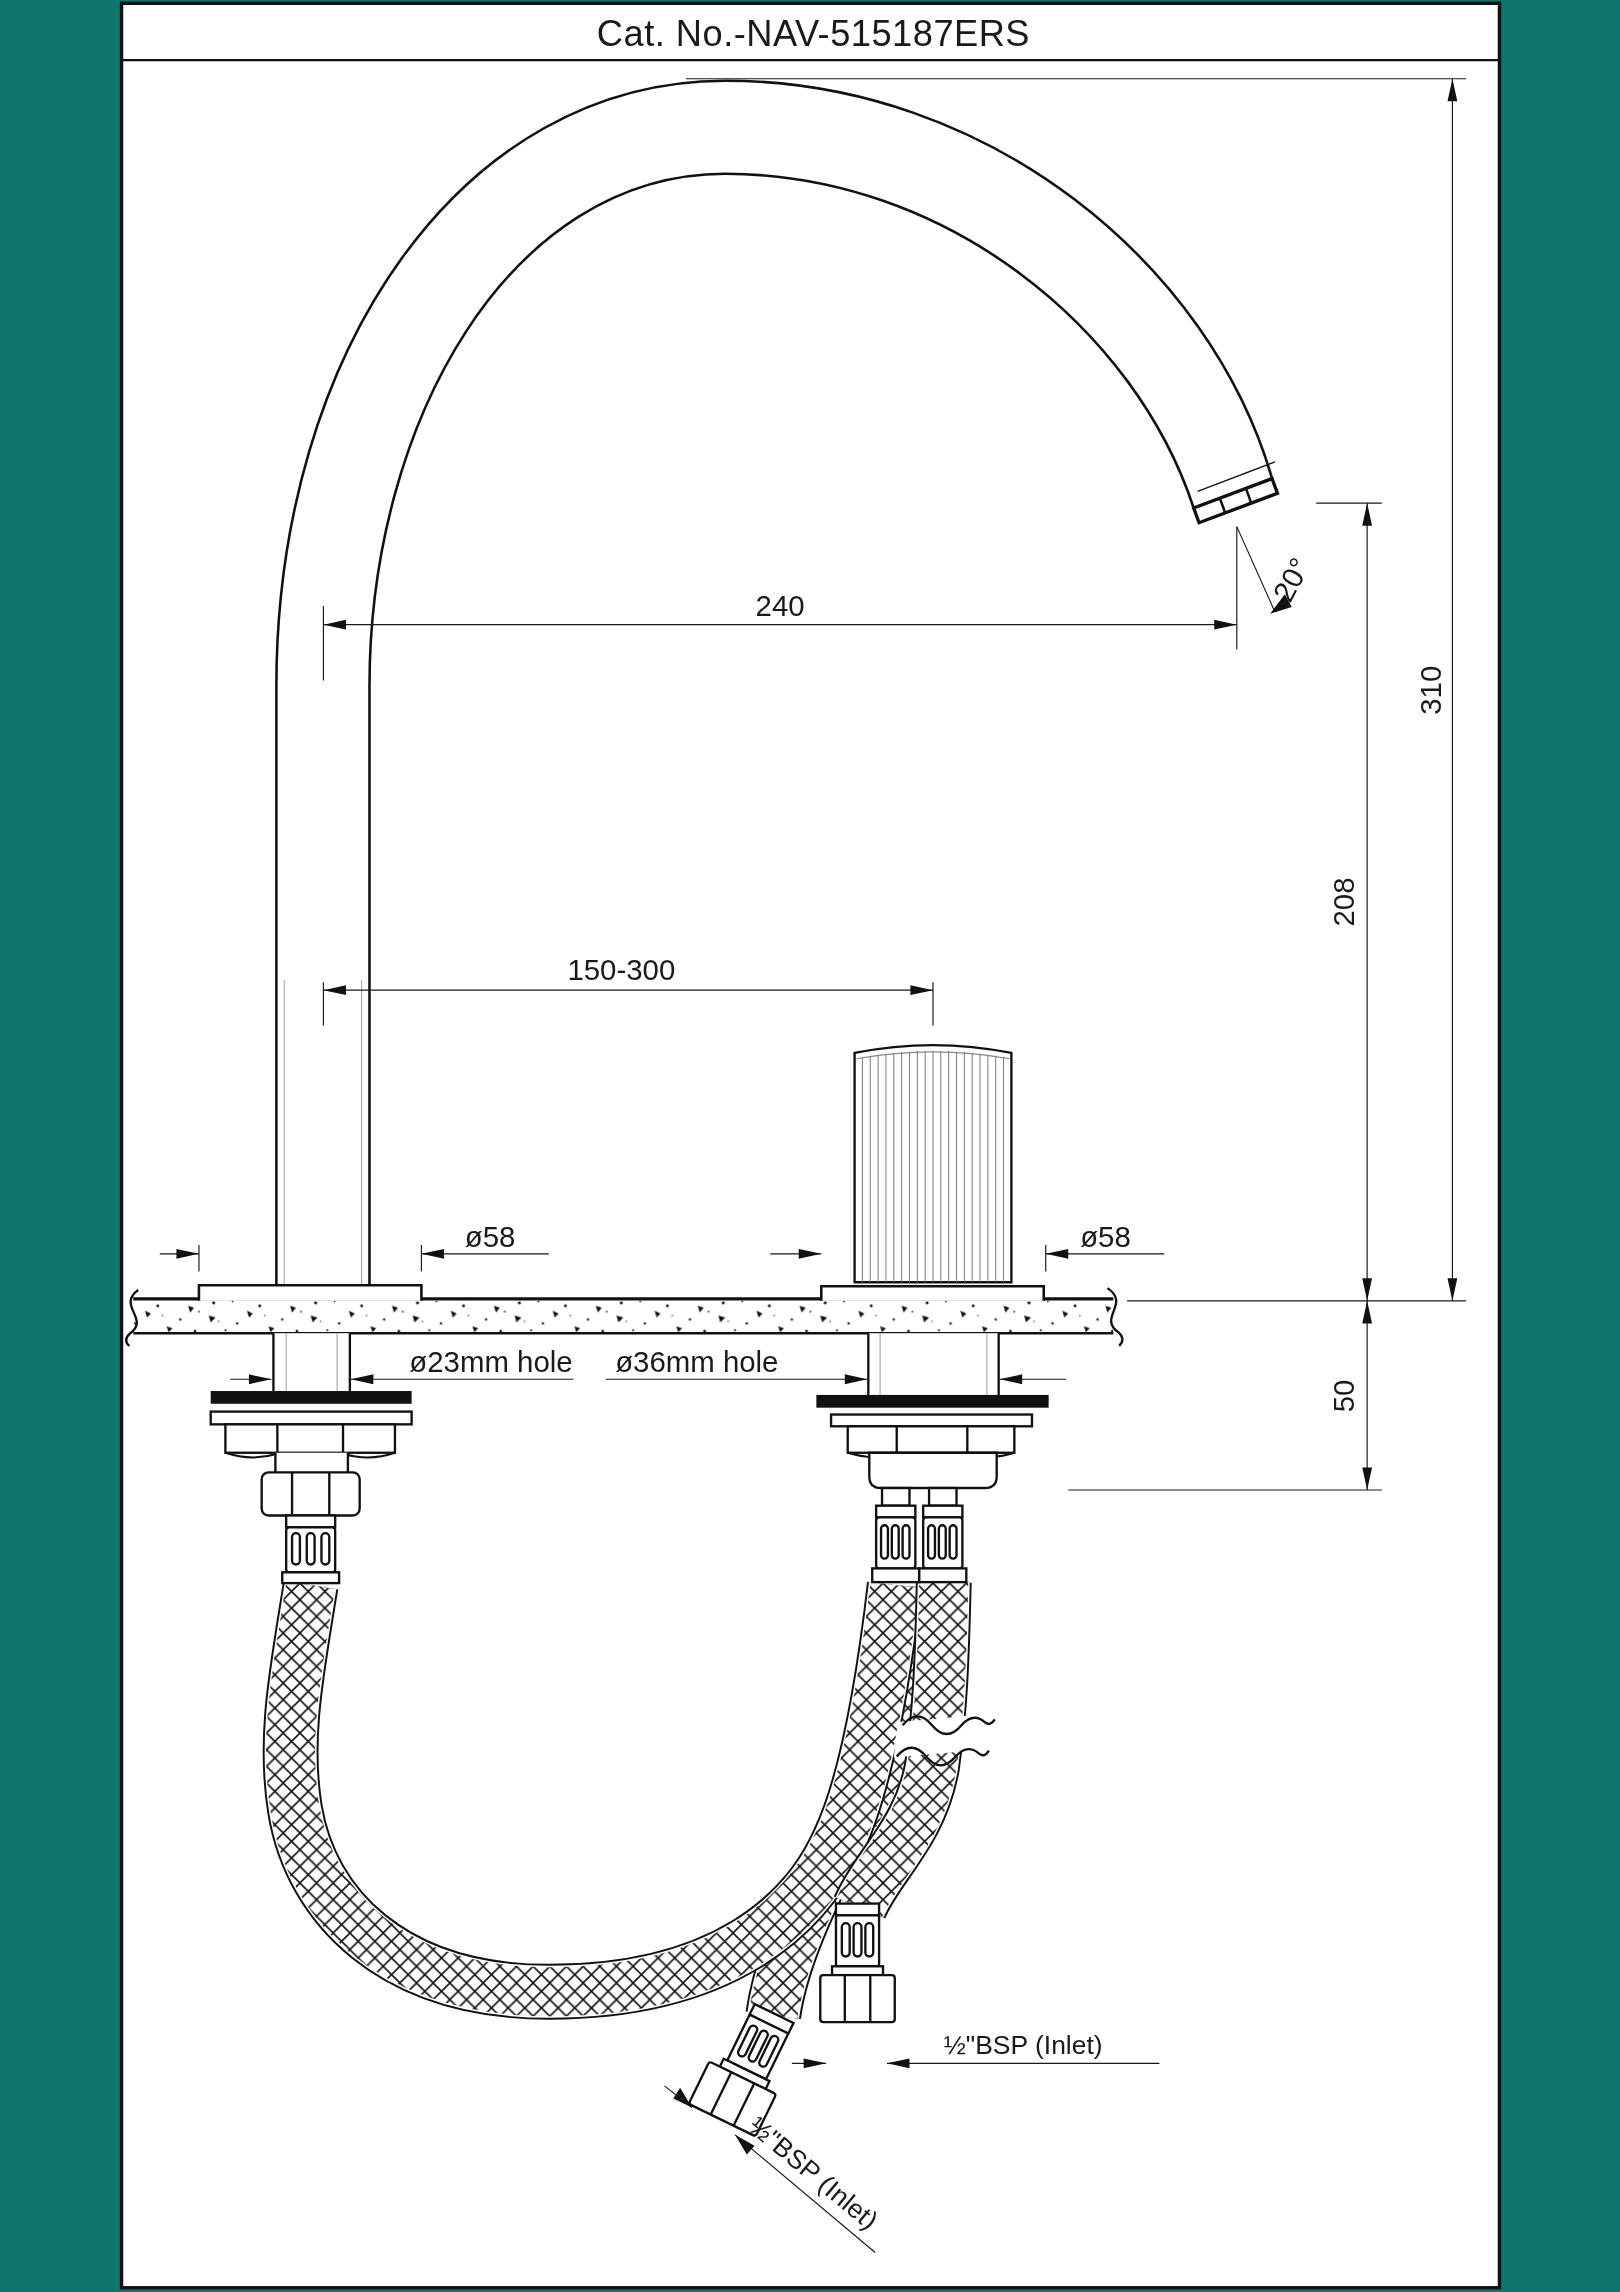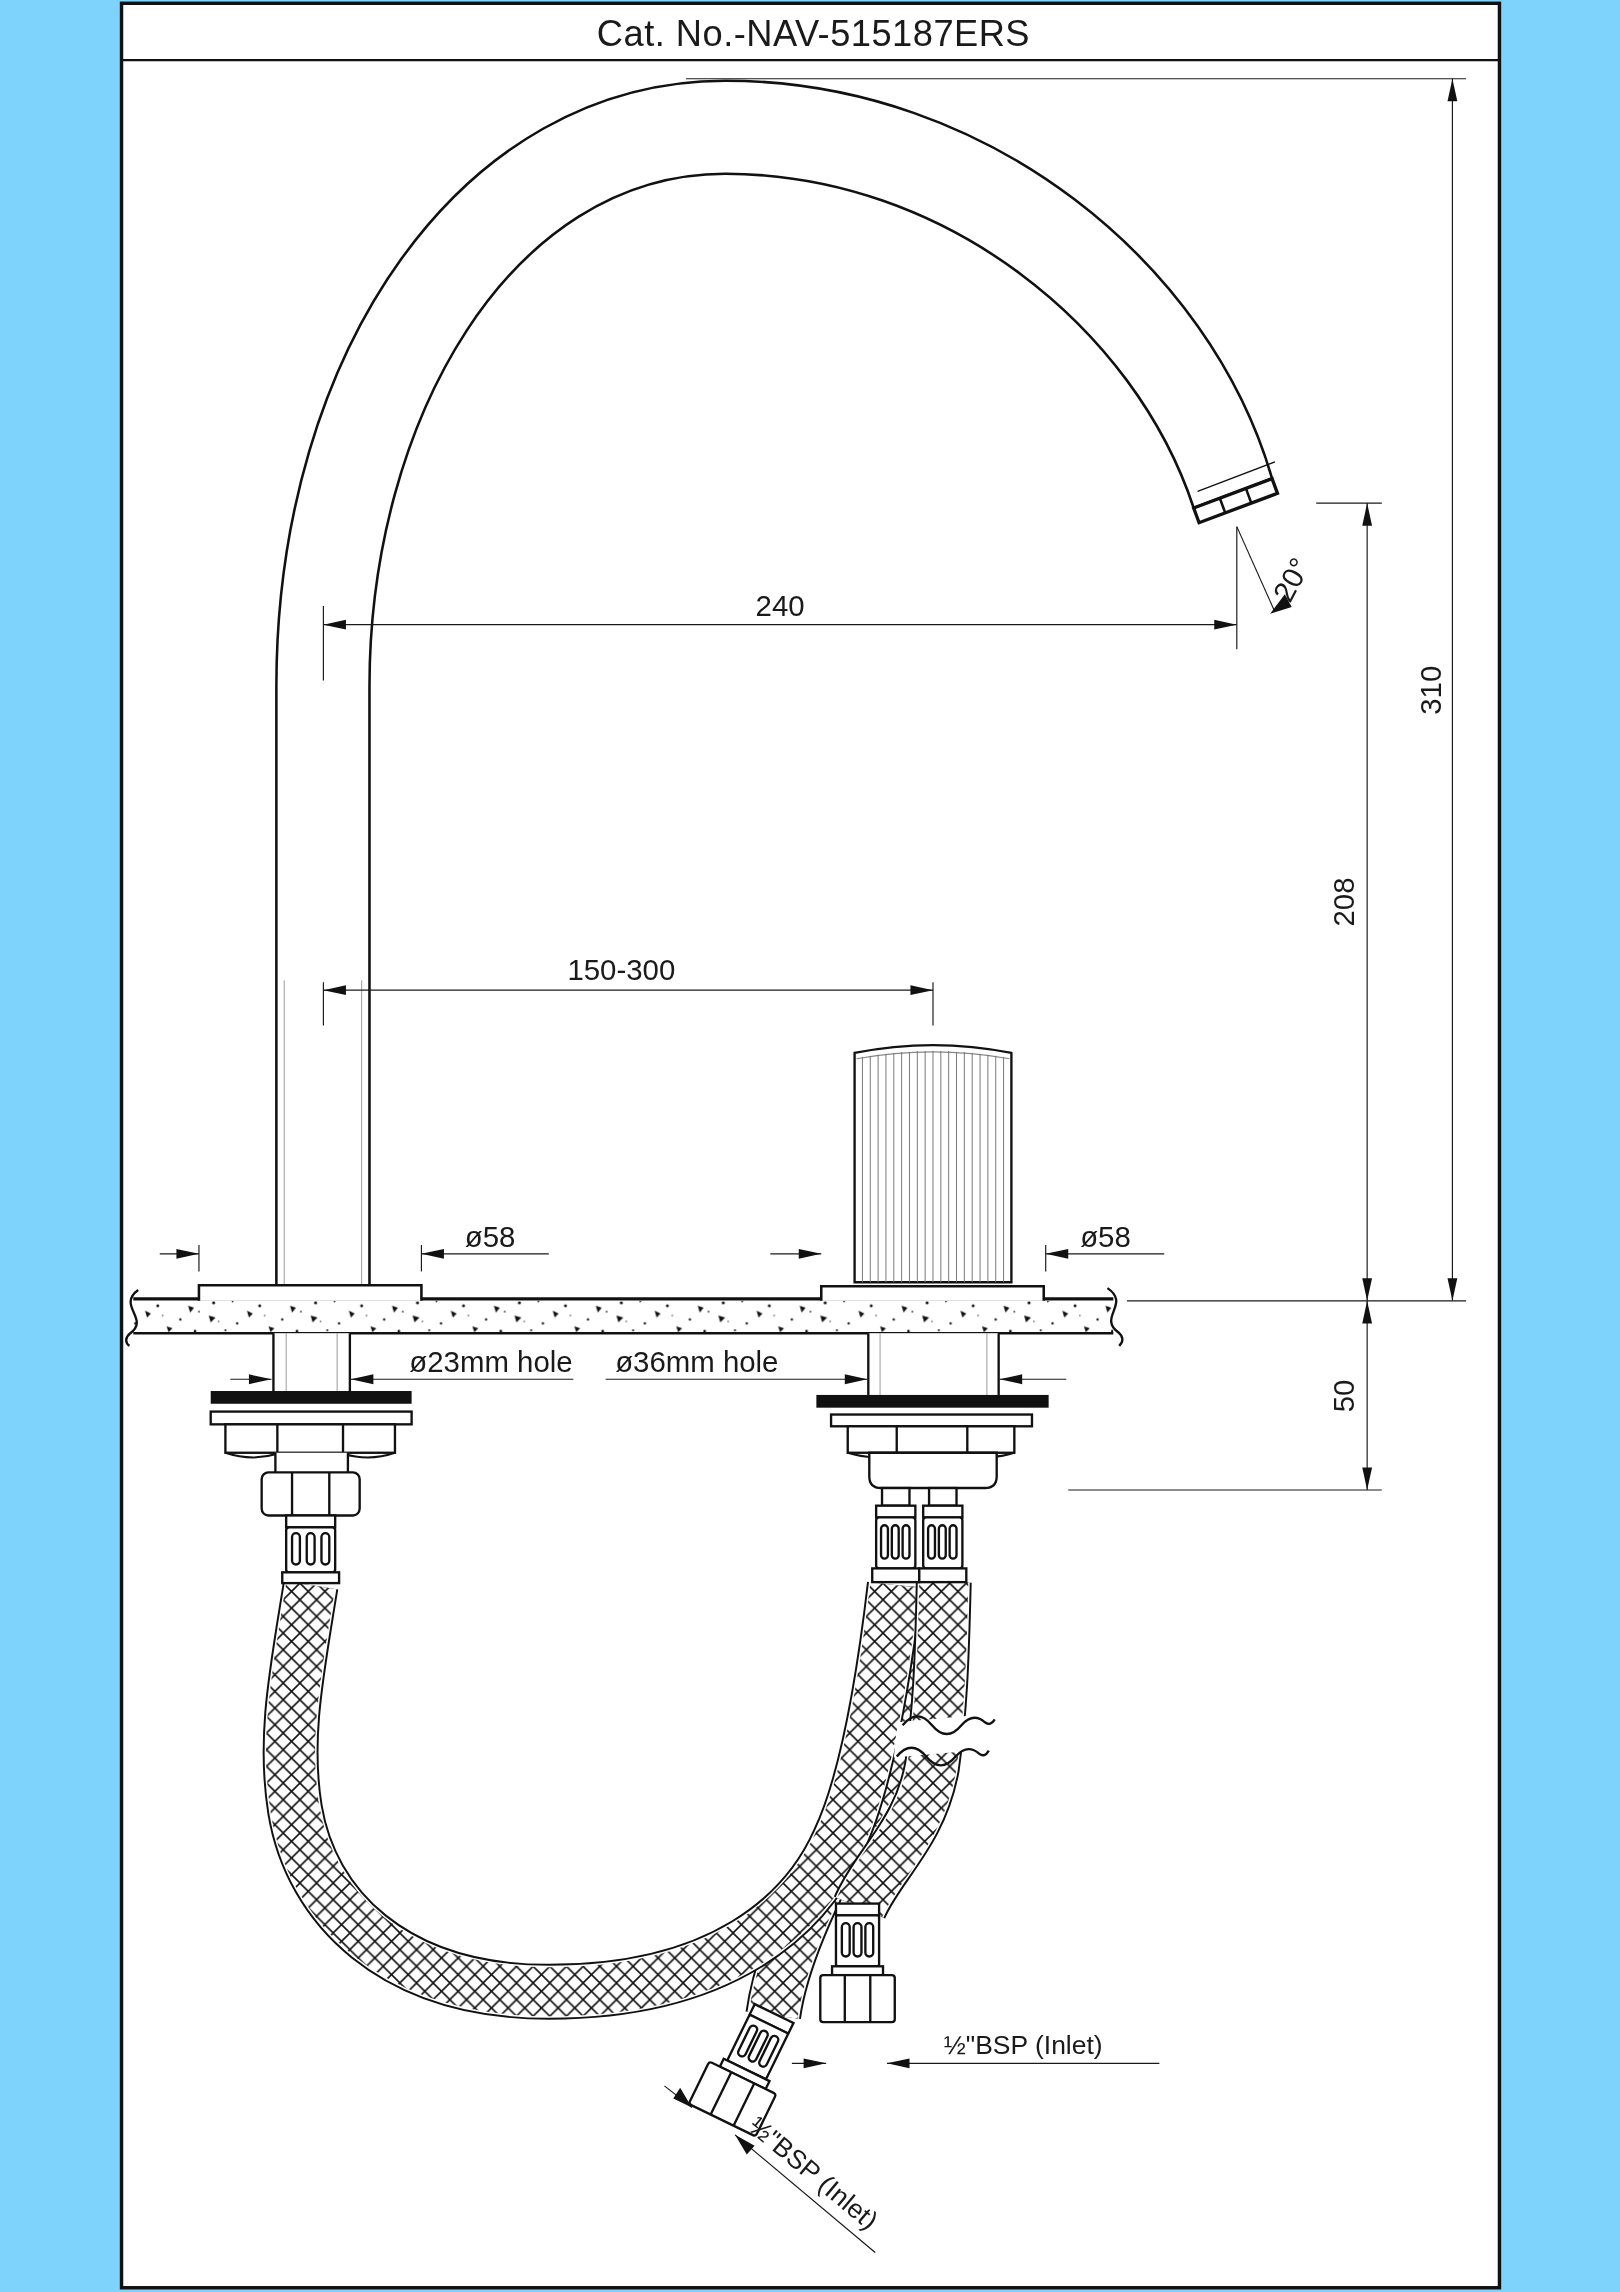--- a/index.html
+++ b/index.html
@@ -1,17 +1,17 @@
 <!DOCTYPE html>
 <html><head>
 <meta charset="utf-8">
 <style>
   html,body{margin:0;padding:0;background:#ffffff;}
   body{font-family:"Liberation Sans", sans-serif;}
-  .page{position:relative;width:1620px;height:2293px;background:#7dd3fc;overflow:hidden;}
+  .page{position:relative;width:1620px;height:2293px;background:#0f766e;overflow:hidden;}
   svg{display:block;}
   text{fill:#1a1a1a;}
   .dim-text{font-size:30px;}
   .small-text{font-size:27px;}
   .title-text{font-size:37px;letter-spacing:0.5px;}
   .thin{stroke:#1a1a1a;stroke-width:1.2;fill:none;}
   .edge{stroke:#111;stroke-width:2.4;fill:none;}
   .whitefill{fill:#ffffff;}
   .arrow{fill:#111;stroke:none;}
   .knurl{stroke:#777;stroke-width:1;}

